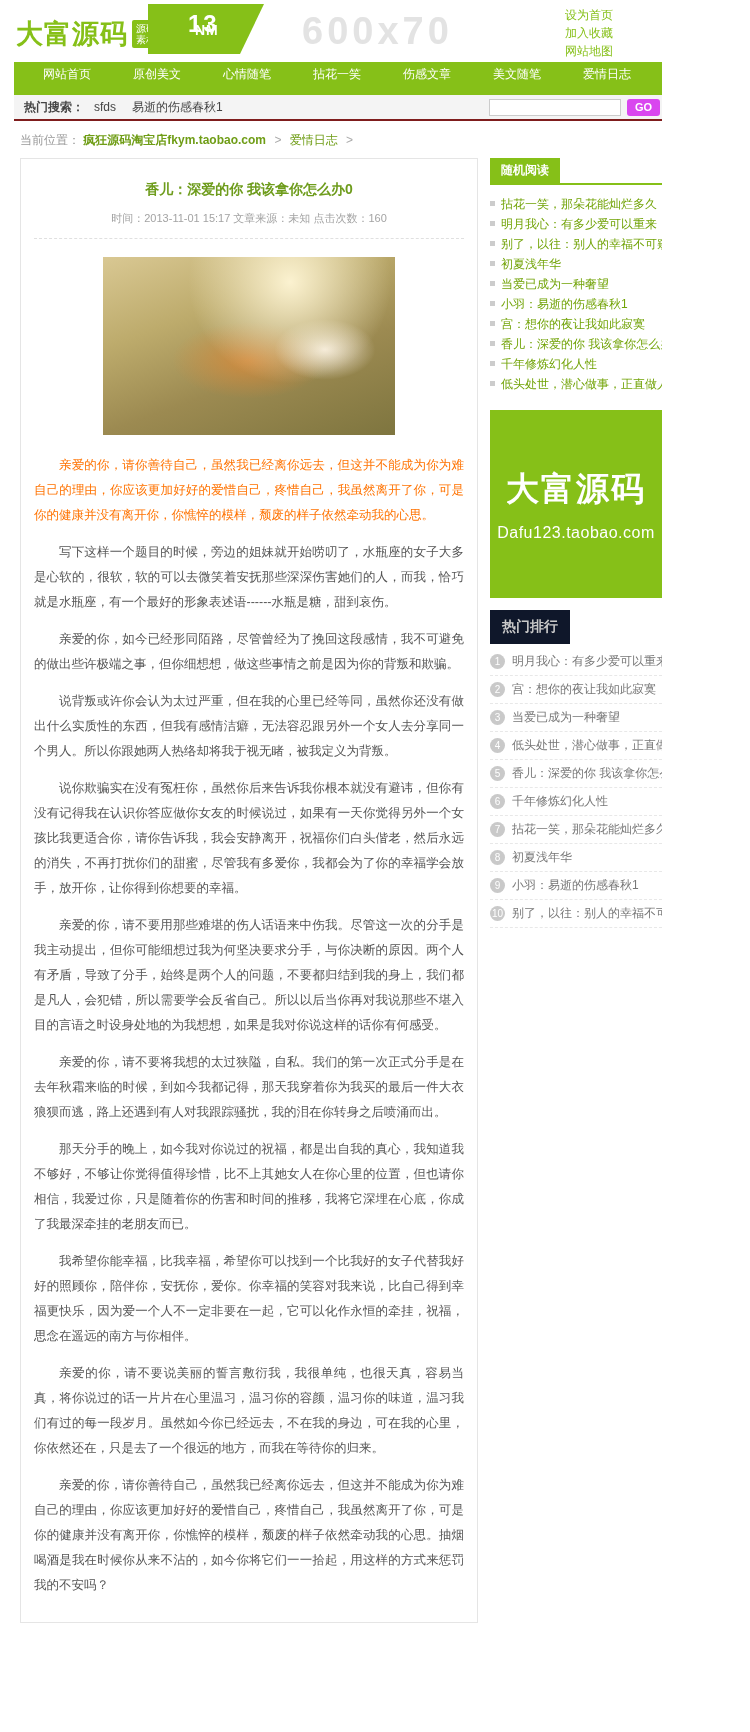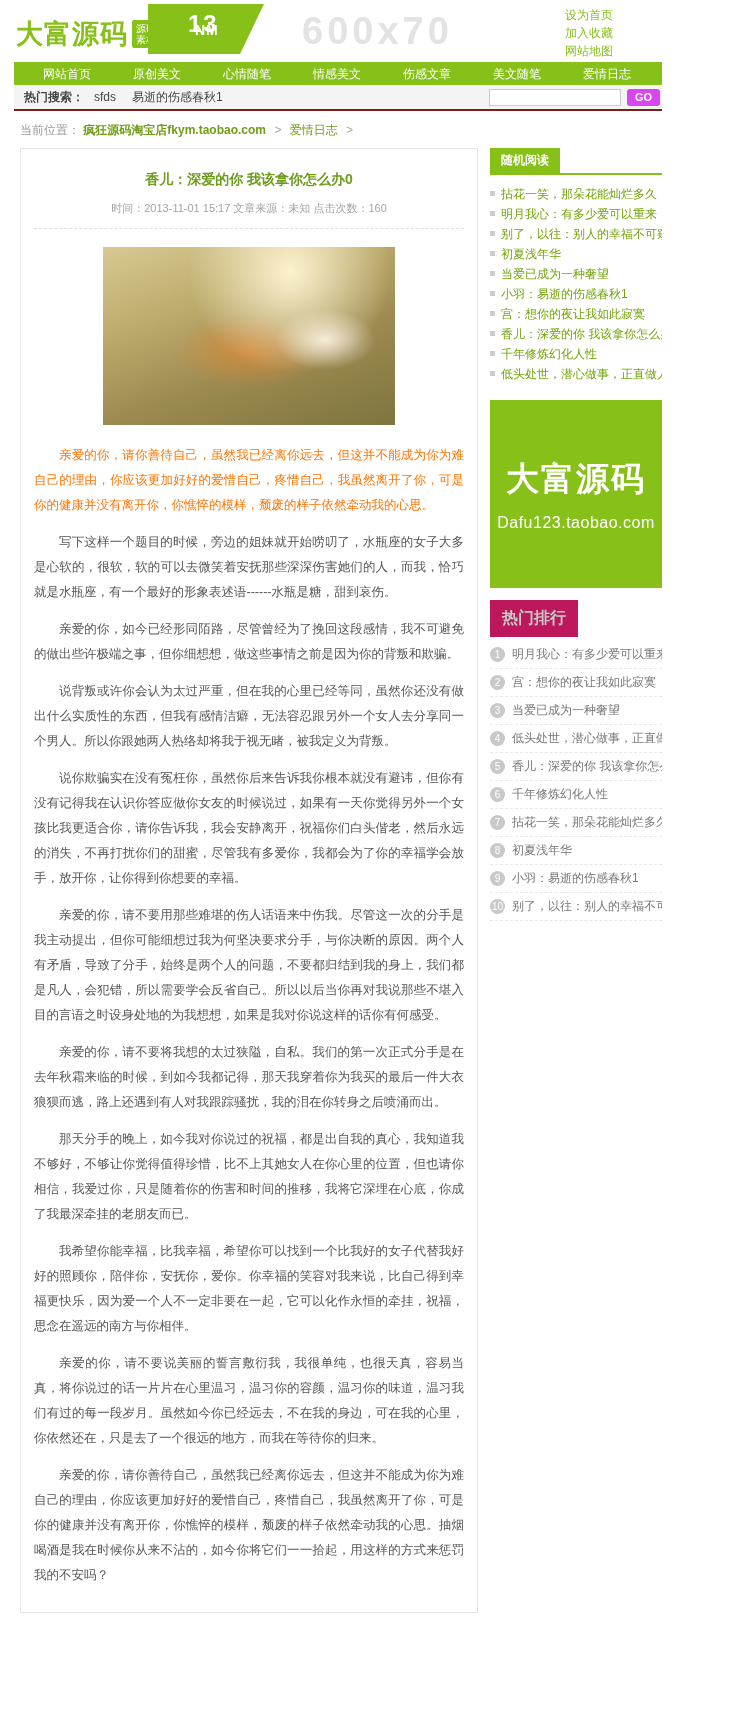--- a/index.html
+++ b/index.html
@@ -20,21 +20,21 @@
   .nm-banner::after { content:""; position:absolute; right:-24px; top:0;
                       border-top:50px solid #86c018; border-right:24px solid transparent; }
   .nm-banner .nm { position:absolute; left:10px; top:18px; font-size:14px; font-weight:bold; letter-spacing:1px;padding-left:37px; }
   .nm-banner .n13 { position:absolute; left:40px; top:6px; font-size:24px; font-weight:bold; letter-spacing:2px; }
   .ad-placeholder { position:absolute; left:288px; top:10px; font-size:38px; font-weight:bold;
                     color:#e3e3e3; letter-spacing:4px; }
   .quick-links { position:absolute; left:551px; top:6px; }
   .quick-links a { display:block; color:#86c018; font-size:12px; line-height:18px; }
 
   
-  .main-nav { background:#86c018; height:23px; margin-top:2px; }
+  .main-nav { background:#86c018; height:33px; margin-top:2px; }
   .main-nav ul { list-style:none; margin:0; padding:0 0 0 8px; display:flex; }
   .main-nav a { display:block; color:#fff; font-size:12px; line-height:25px; padding:0 21px; }
 
   
   .hotbar { background:#f4f4f4; border-bottom:2px solid #7f1d1d; height:26px;
             display:flex; align-items:center; font-size:12px; }
   .hot-label { font-weight:bold; color:#444; margin:0 10px 0 10px; }
   .hot-keywords a { color:#444; margin-right:16px; }
   .hot-search { margin-left:auto; display:flex; align-items:center; }
   .search-input { width:132px; height:17px; border:1px solid #ccc; background:#fff; font-size:11px; padding:0 3px; }
@@ -74,21 +74,21 @@
   .random-list li { font-size:12px; line-height:20px; white-space:nowrap; overflow:hidden; }
   .sq { display:inline-block; width:5px; height:5px; background:#ccc; margin-right:6px; vertical-align:2px; }
   .random-list a { color:#71a306; }
 
   .side-banner { background:#86c018; height:188px; color:#fff; text-align:center;
                  display:flex; flex-direction:column; justify-content:center; }
   .side-banner .b1 { font-size:33px; font-weight:bold; letter-spacing:2px; }
   .side-banner .b2 { font-size:16px; margin-top:12px; letter-spacing:0.5px; }
 
   .rank-head { margin-top:12px; }
-  .rank-head span { display:inline-block; background:#be185d; color:#c9c9c9; font-size:16px; font-weight:bold;
+  .rank-head span { display:inline-block; background:#0f172a; color:#c9c9c9; font-size:14px; font-weight:bold;
                     padding:8px 12px; }
   .rank-list { list-style:none; margin:4px 0 0; padding:0; }
   .rank-list li { display:flex; align-items:center; padding:5px 0; border-bottom:1px dashed #e8e8e8; }
   .badge { width:15px; height:15px; border-radius:50%; background:#c9c9c9; color:#fff; font-size:10px;
            display:inline-flex; align-items:center; justify-content:center; flex:none; margin-right:7px; }
   .rank-list a { color:#777; font-size:12px; white-space:nowrap; overflow:hidden; }
 </style>
 </head>
 <body>
 
@@ -121,21 +121,21 @@
     <li>
           <a>网站首页</a>
         </li>
         <li>
           <a>原创美文</a>
         </li>
         <li>
           <a>心情随笔</a>
         </li>
         <li>
-          <a>情感美文</a>
+          <a>拈花一笑</a>
         </li>
         <li>
           <a>伤感文章</a>
         </li>
         <li>
           <a>美文随笔</a>
         </li>
         <li>
           <a>爱情日志</a>
         </li>

